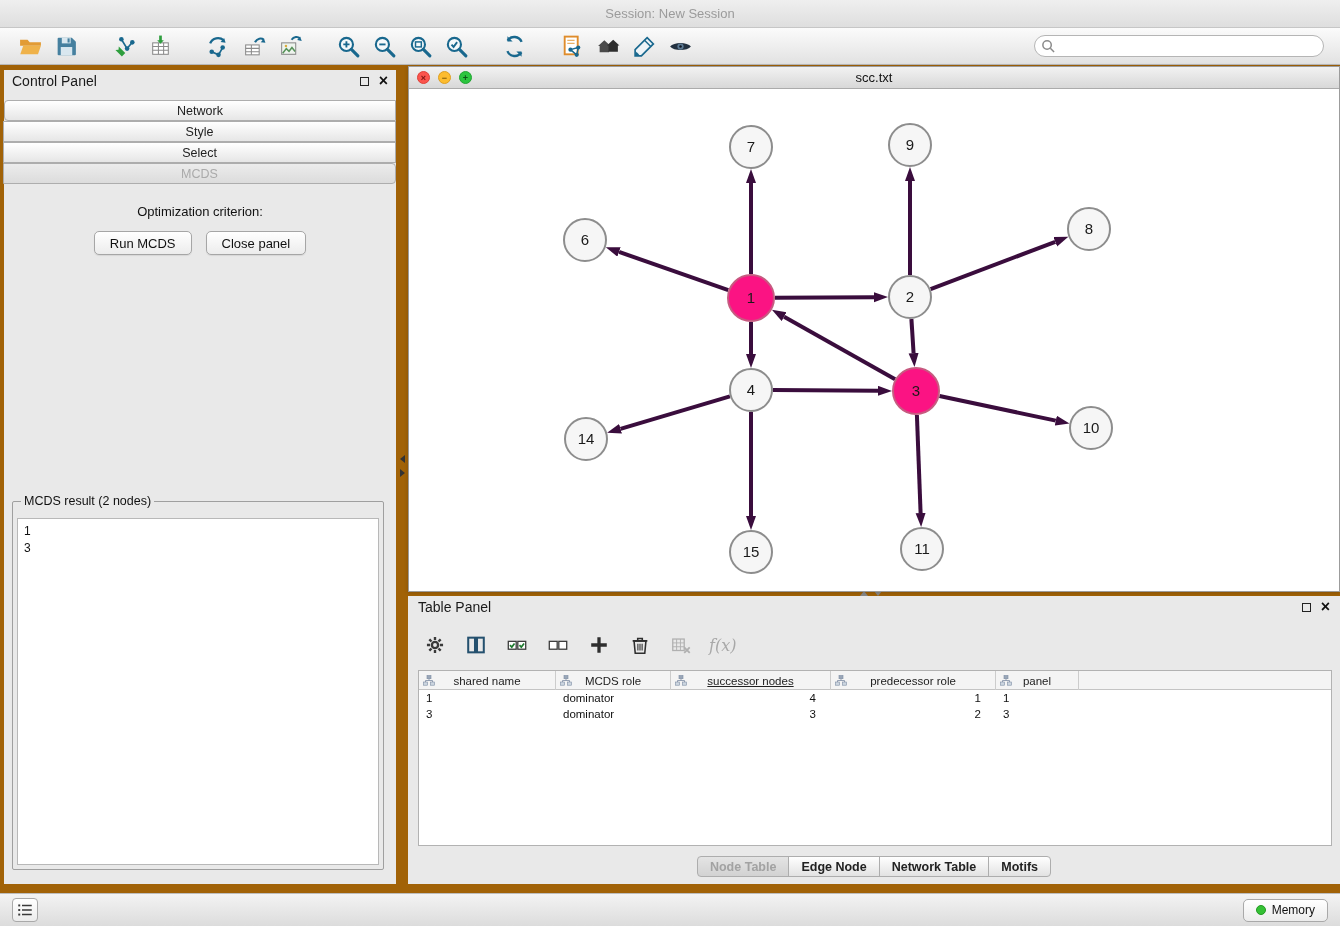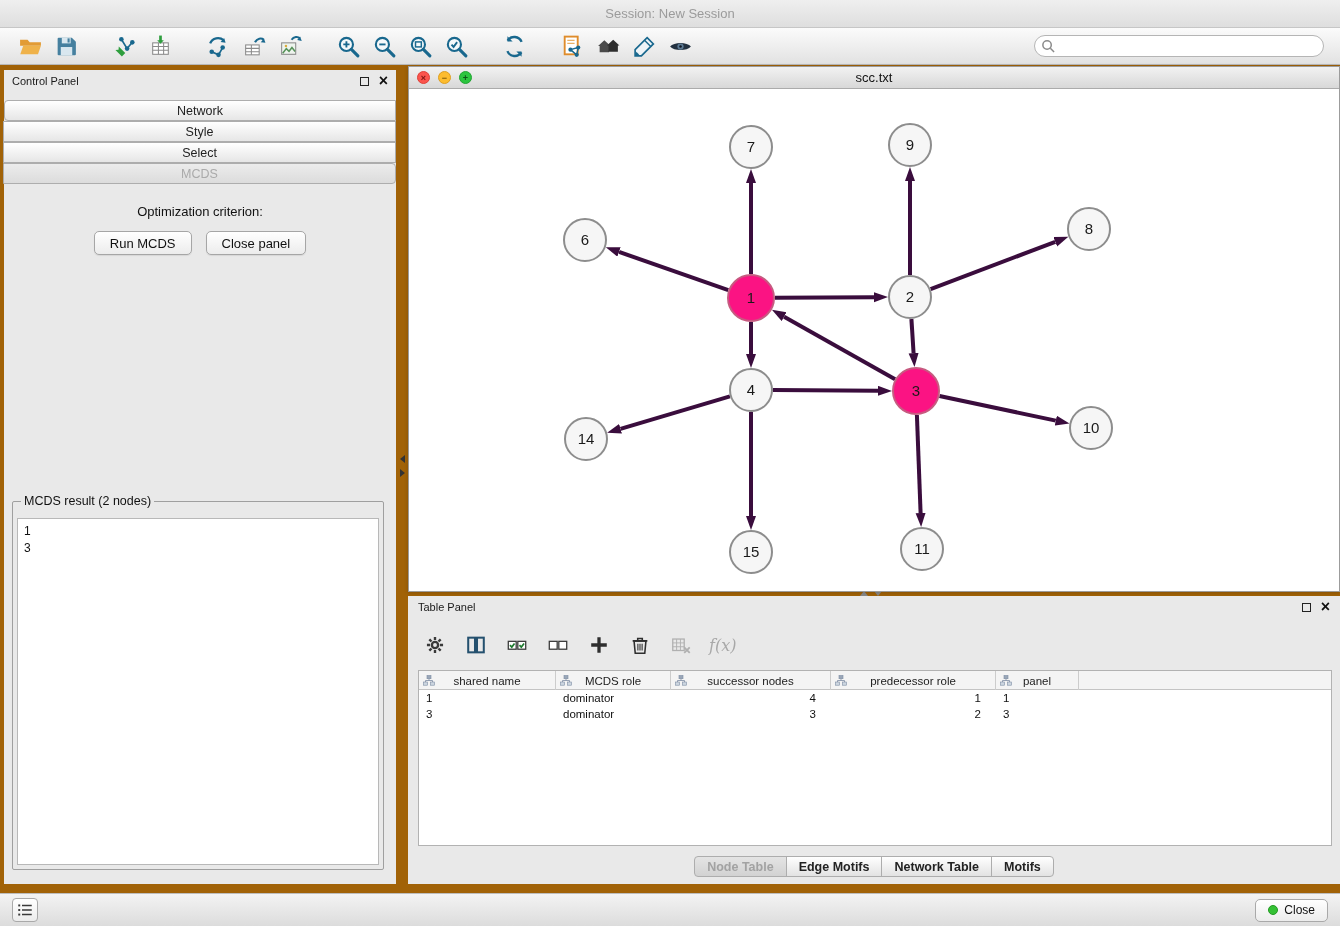--- a/index.html
+++ b/index.html
@@ -21,21 +21,21 @@
     align-items:center; justify-content:center; cursor:pointer; }
   .tb-btn svg { width:25px; height:25px; }
   .search-wrap { margin-left:auto; margin-right:4px; position:relative; width:290px; height:22px; }
   .search-wrap svg { position:absolute; left:7px; top:4px; width:14px; height:14px; }
   .search-input { width:100%; height:22px; border:1px solid #b5b5b5; border-radius:11px;
     background:#fff; padding:0 10px 0 25px; font-size:12px; outline:none; }
 
   
   .control-panel { position:absolute; left:4px; top:70px; width:392px; height:814px; background:#e9e9e9; }
   .panel-header { height:22px; display:flex; align-items:center; padding:0 8px; }
-  .panel-title { font-size:11px; color:#1a1a1a;text-align:right; }
+  .panel-title { font-size:14px; color:#1a1a1a;text-align:right; }
   .panel-header .spacer { flex:1; }
   .float-ico { width:9px; height:9px; border:1.5px solid #222; display:inline-block; margin-right:10px; }
   .close-ico { font-size:16px; font-weight:bold; color:#111; line-height:12px; cursor:pointer; }
   .cp-tabs { display:flex; justify-content:center; margin-top:8px;flex-direction:column; }
   .cp-tab { height:21px; padding:0 13px; font-size:12.5px; color:#222;
     background:linear-gradient(#ffffff,#e6e6e6); border:1px solid #adadad; margin-left:-1px; cursor:pointer;
     font-family:inherit; }
   .cp-tab:first-child { border-top-left-radius:4px; border-bottom-left-radius:4px; margin-left:0; }
   .cp-tab:last-child { border-top-right-radius:4px; border-bottom-right-radius:4px; }
   .cp-tab.active { background:linear-gradient(#ececec,#dcdcdc); color:#aaa; }
@@ -460,21 +460,21 @@
           </div>
           <div class="th" style="width: 115px;">
             <svg viewBox="0 0 12 11">
               <rect x="4" y="0.5" width="4" height="3.2" fill="#9aa7b8" stroke="#7d8da3" stroke-width="0.6"></rect>
               <rect x="0.5" y="7" width="4" height="3.2" fill="#cdd6e0" stroke="#7d8da3" stroke-width="0.6"></rect>
               <rect x="7.5" y="7" width="4" height="3.2" fill="#cdd6e0" stroke="#7d8da3" stroke-width="0.6"></rect>
               <path d="M6 3.7v1.8M2.5 5.5h7M2.5 5.5V7M9.5 5.5V7" fill="none" stroke="#7d8da3" stroke-width="0.8"></path>
             </svg>
             <span>MCDS role</span>
           </div>
-          <div class="th" style="width: 160px;">
+          <div class="th" style="width: 160px; text-decoration: underline;">
             <svg viewBox="0 0 12 11">
               <rect x="4" y="0.5" width="4" height="3.2" fill="#9aa7b8" stroke="#7d8da3" stroke-width="0.6"></rect>
               <rect x="0.5" y="7" width="4" height="3.2" fill="#cdd6e0" stroke="#7d8da3" stroke-width="0.6"></rect>
               <rect x="7.5" y="7" width="4" height="3.2" fill="#cdd6e0" stroke="#7d8da3" stroke-width="0.6"></rect>
               <path d="M6 3.7v1.8M2.5 5.5h7M2.5 5.5V7M9.5 5.5V7" fill="none" stroke="#7d8da3" stroke-width="0.8"></path>
             </svg>
             <span>successor nodes</span>
           </div>
           <div class="th" style="width: 165px;">
             <svg viewBox="0 0 12 11">
@@ -507,34 +507,34 @@
             <div class="td left" style="width: 137px;">3</div>
             <div class="td left" style="width: 115px;">dominator</div>
             <div class="td right" style="width: 160px;">3</div>
             <div class="td right" style="width: 165px;">2</div>
             <div class="td left" style="width: 83px;">3</div>
           </div>
         </div>
     </div>
     <div class="tp-tabs" id="tp-tabs">
         <button class="tp-tab active">Node Table</button>
-        <button class="tp-tab">Edge Motifs</button>
+        <button class="tp-tab">Edge Node</button>
         <button class="tp-tab">Network Table</button>
         <button class="tp-tab">Motifs</button>
       </div>
   </div>
 
   <div class="statusbar">
     <button class="status-left-btn">
       <svg viewBox="0 0 24 24">
           <rect x="3" y="4.6" width="2.6" height="2.6" fill="#3a3a3a"></rect>
           <rect x="3" y="10.7" width="2.6" height="2.6" fill="#3a3a3a"></rect>
           <rect x="3" y="16.8" width="2.6" height="2.6" fill="#3a3a3a"></rect>
           <path d="M8 6h13M8 12h13M8 18h13" stroke="#3a3a3a" stroke-width="2"></path>
         </svg>
     </button>
     <button class="memory-btn">
       <span class="mem-dot"></span>
-      <span>Close</span>
+      <span>Memory</span>
     </button>
   </div>
 
 </div>
 
 </body></html>

